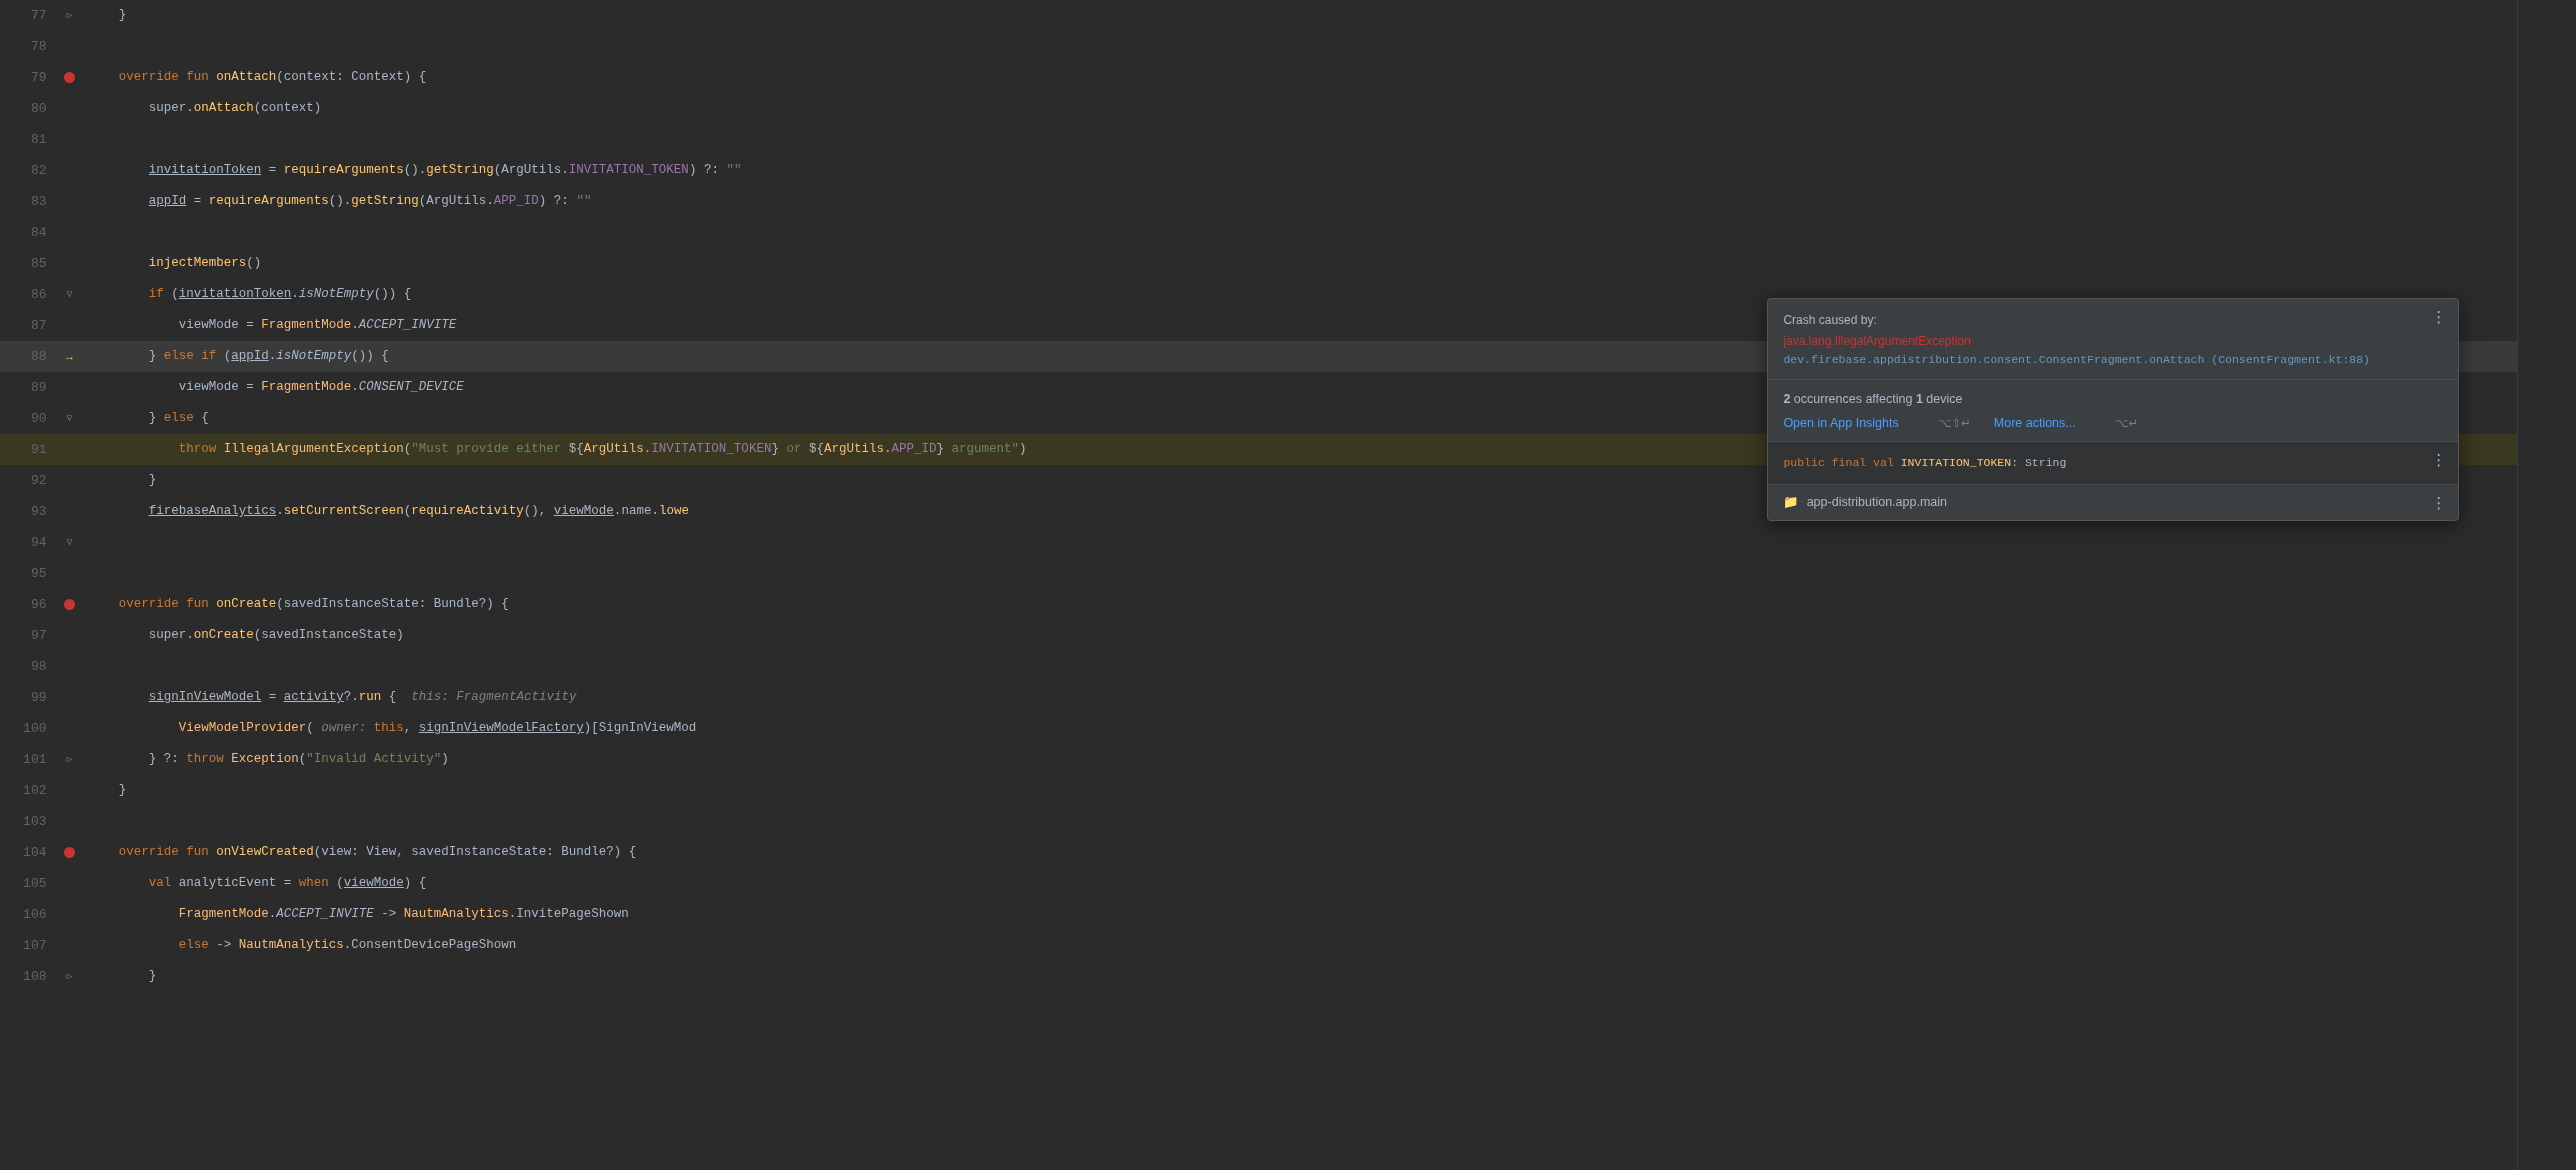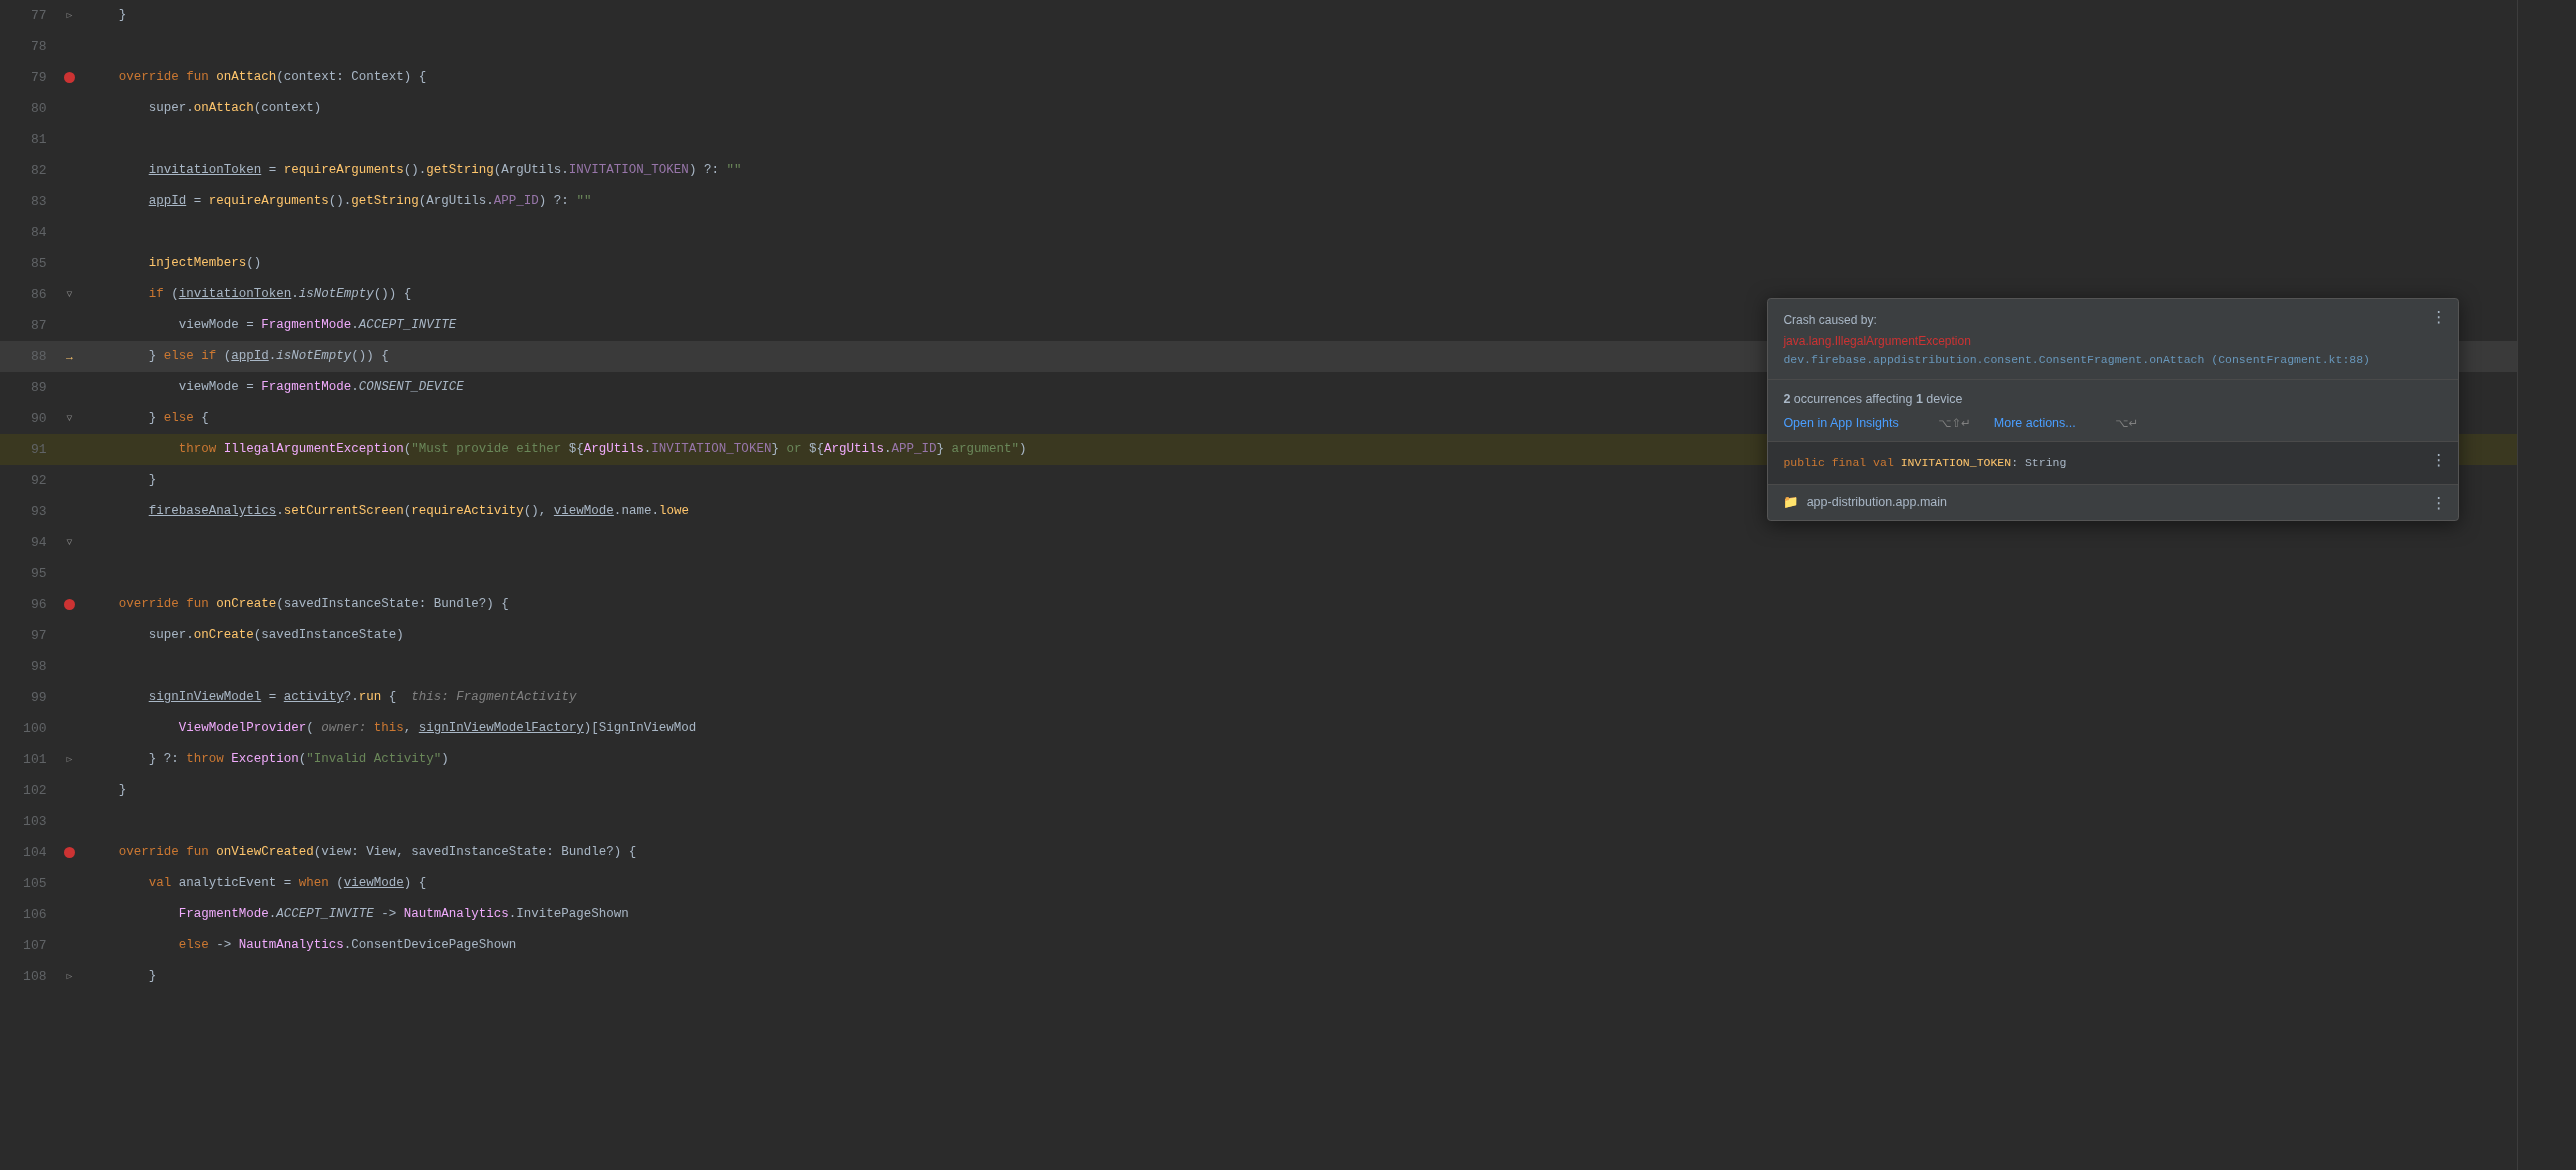--- a/index.html
+++ b/index.html
@@ -51,21 +51,21 @@
     }
     .code-content {
       padding-left: 7.7px;
       white-space: pre;
       font-size: 12.5px;
       flex: 1;
     }
     
     .kw { color: #cc7832; } 
     .fn { color: #ffc66d; } 
-    .type { color: #f0abfc; } 
+    .type { color: #fdba74; } 
     .str { color: #6a8759; } 
     .var { color: #a9b7c6; } 
     .method-call { color: #ffc66d; } 
     .italic-method { color: #a9b7c6; font-style: italic; }
     .underline-var { color: #a9b7c6; text-decoration: underline; }
     .italic-val { color: #a9b7c6; font-style: italic; }
     .comment { color: #808080; font-style: italic; }
     .punct { color: #a9b7c6; }
     .const { color: #9876aa; }
 

